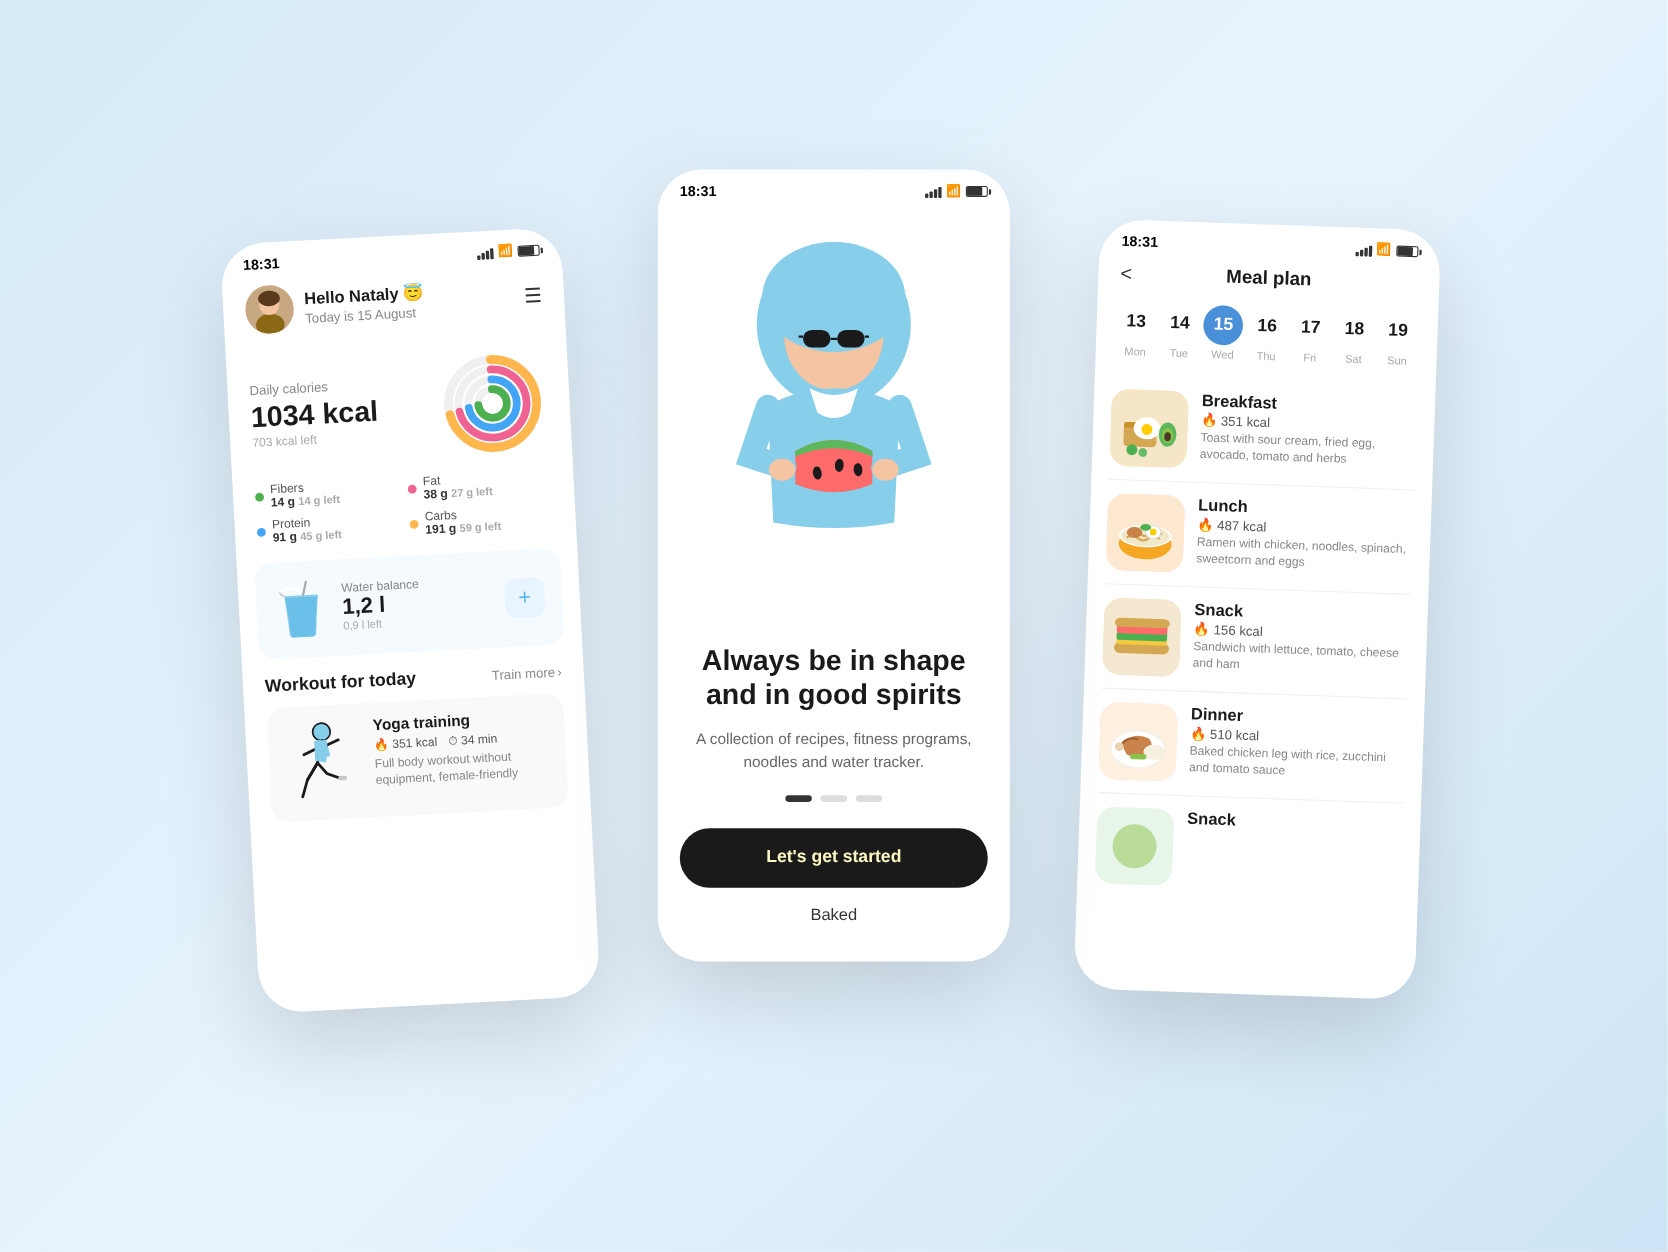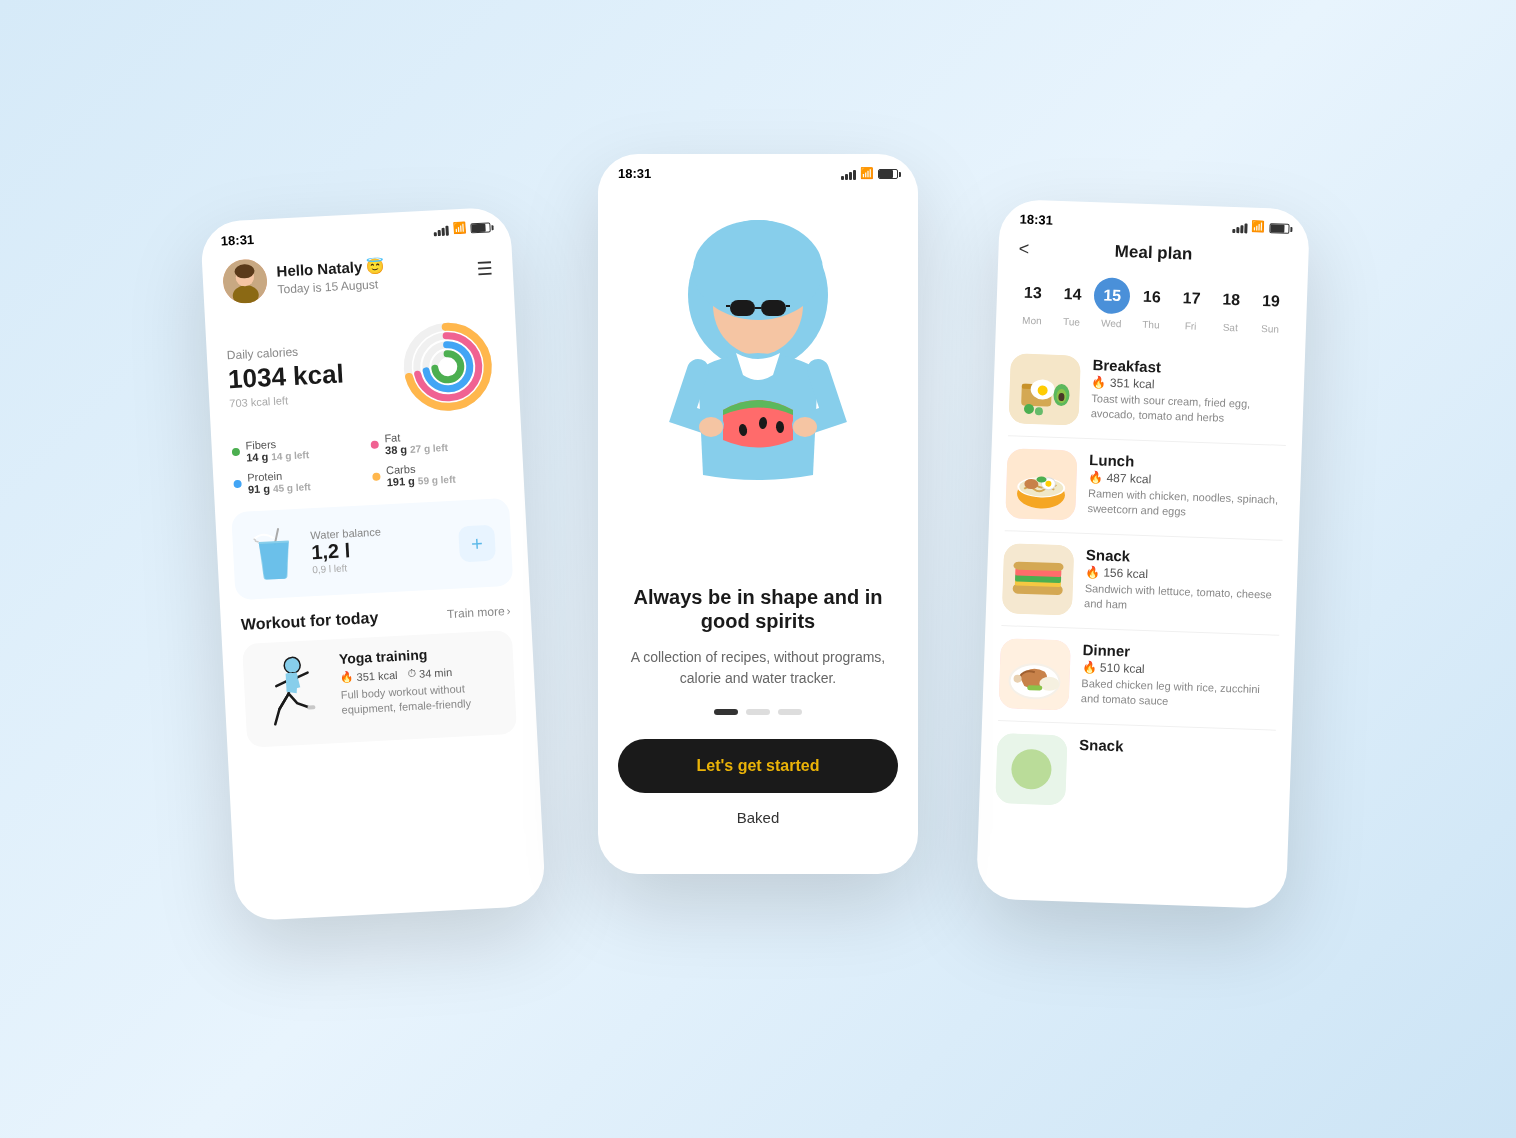--- a/index.html
+++ b/index.html
@@ -167,27 +167,27 @@
     .workout-name { font-size: 14px; font-weight: 700; color: #1a1a1a; margin-bottom: 4px; }
     .workout-meta { display: flex; gap: 10px; align-items: center; margin-bottom: 4px; }
     .workout-kcal, .workout-time { font-size: 11px; color: #555; display: flex; align-items: center; gap: 3px; }
     .workout-desc { font-size: 11px; color: #888; line-height: 1.4; }
     .onboarding-illustration {
       width: 100%; height: 380px;
       display: flex; align-items: center; justify-content: center;
       background: #fff; position: relative;
     }
     .onboarding-text { padding: 20px 30px 0; text-align: center; }
-    .onboarding-title { font-size: 20px; font-weight: 900; color: #1a1a1a; line-height: 1.2; margin-bottom: 14px; }
+    .onboarding-title { font-size: 26px; font-weight: 900; color: #1a1a1a; line-height: 1.2; margin-bottom: 14px; }
     .onboarding-subtitle { font-size: 14px; color: #666; line-height: 1.5; }
     .onboarding-dots { display: flex; justify-content: center; gap: 8px; margin: 20px 0; }
     .dot-active { width: 24px; height: 6px; background: #333; border-radius: 3px; }
     .dot-inactive { width: 24px; height: 6px; background: #ddd; border-radius: 3px; }
     .get-started-btn {
-      margin: 24px 20px 0; background: #1a1a1a; color: #eab308;
+      margin: 24px 20px 0; background: #1a1a1a; color: #fef9c3;
       padding: 18px; border-radius: 30px; text-align: center;
       font-size: 16px; font-weight: 700; cursor: pointer;
     }
     .skip-btn {
       text-align: center; padding: 16px; font-size: 15px; color: #333;
       font-weight: 500; cursor: pointer;
     }
     .meal-plan-header {
       display: flex; align-items: center; justify-content: center;
       padding: 8px 20px 12px; position: relative;
@@ -418,21 +418,21 @@
 
         <ellipse cx="93" cy="232" rx="12" ry="10" fill="#f5c5a3"></ellipse>
         <ellipse cx="187" cy="232" rx="12" ry="10" fill="#f5c5a3"></ellipse>
 
         <path d="M118 158 Q140 170 162 158 L155 180 Q140 190 125 180 Z" fill="white"></path>
       </svg>
     </div>
 
     <div class="onboarding-text">
       <div class="onboarding-title">Always be in shape and in good spirits</div>
-      <div class="onboarding-subtitle">A collection of recipes, without programs, calorie and water tracker.</div>
+      <div class="onboarding-subtitle">A collection of recipes, fitness programs, noodles and water tracker.</div>
     </div>
 
     <div class="onboarding-dots">
       <div class="dot-active"></div>
       <div class="dot-inactive"></div>
       <div class="dot-inactive"></div>
     </div>
 
     <div class="get-started-btn">Let's get started</div>
     <div class="skip-btn">Baked</div>

